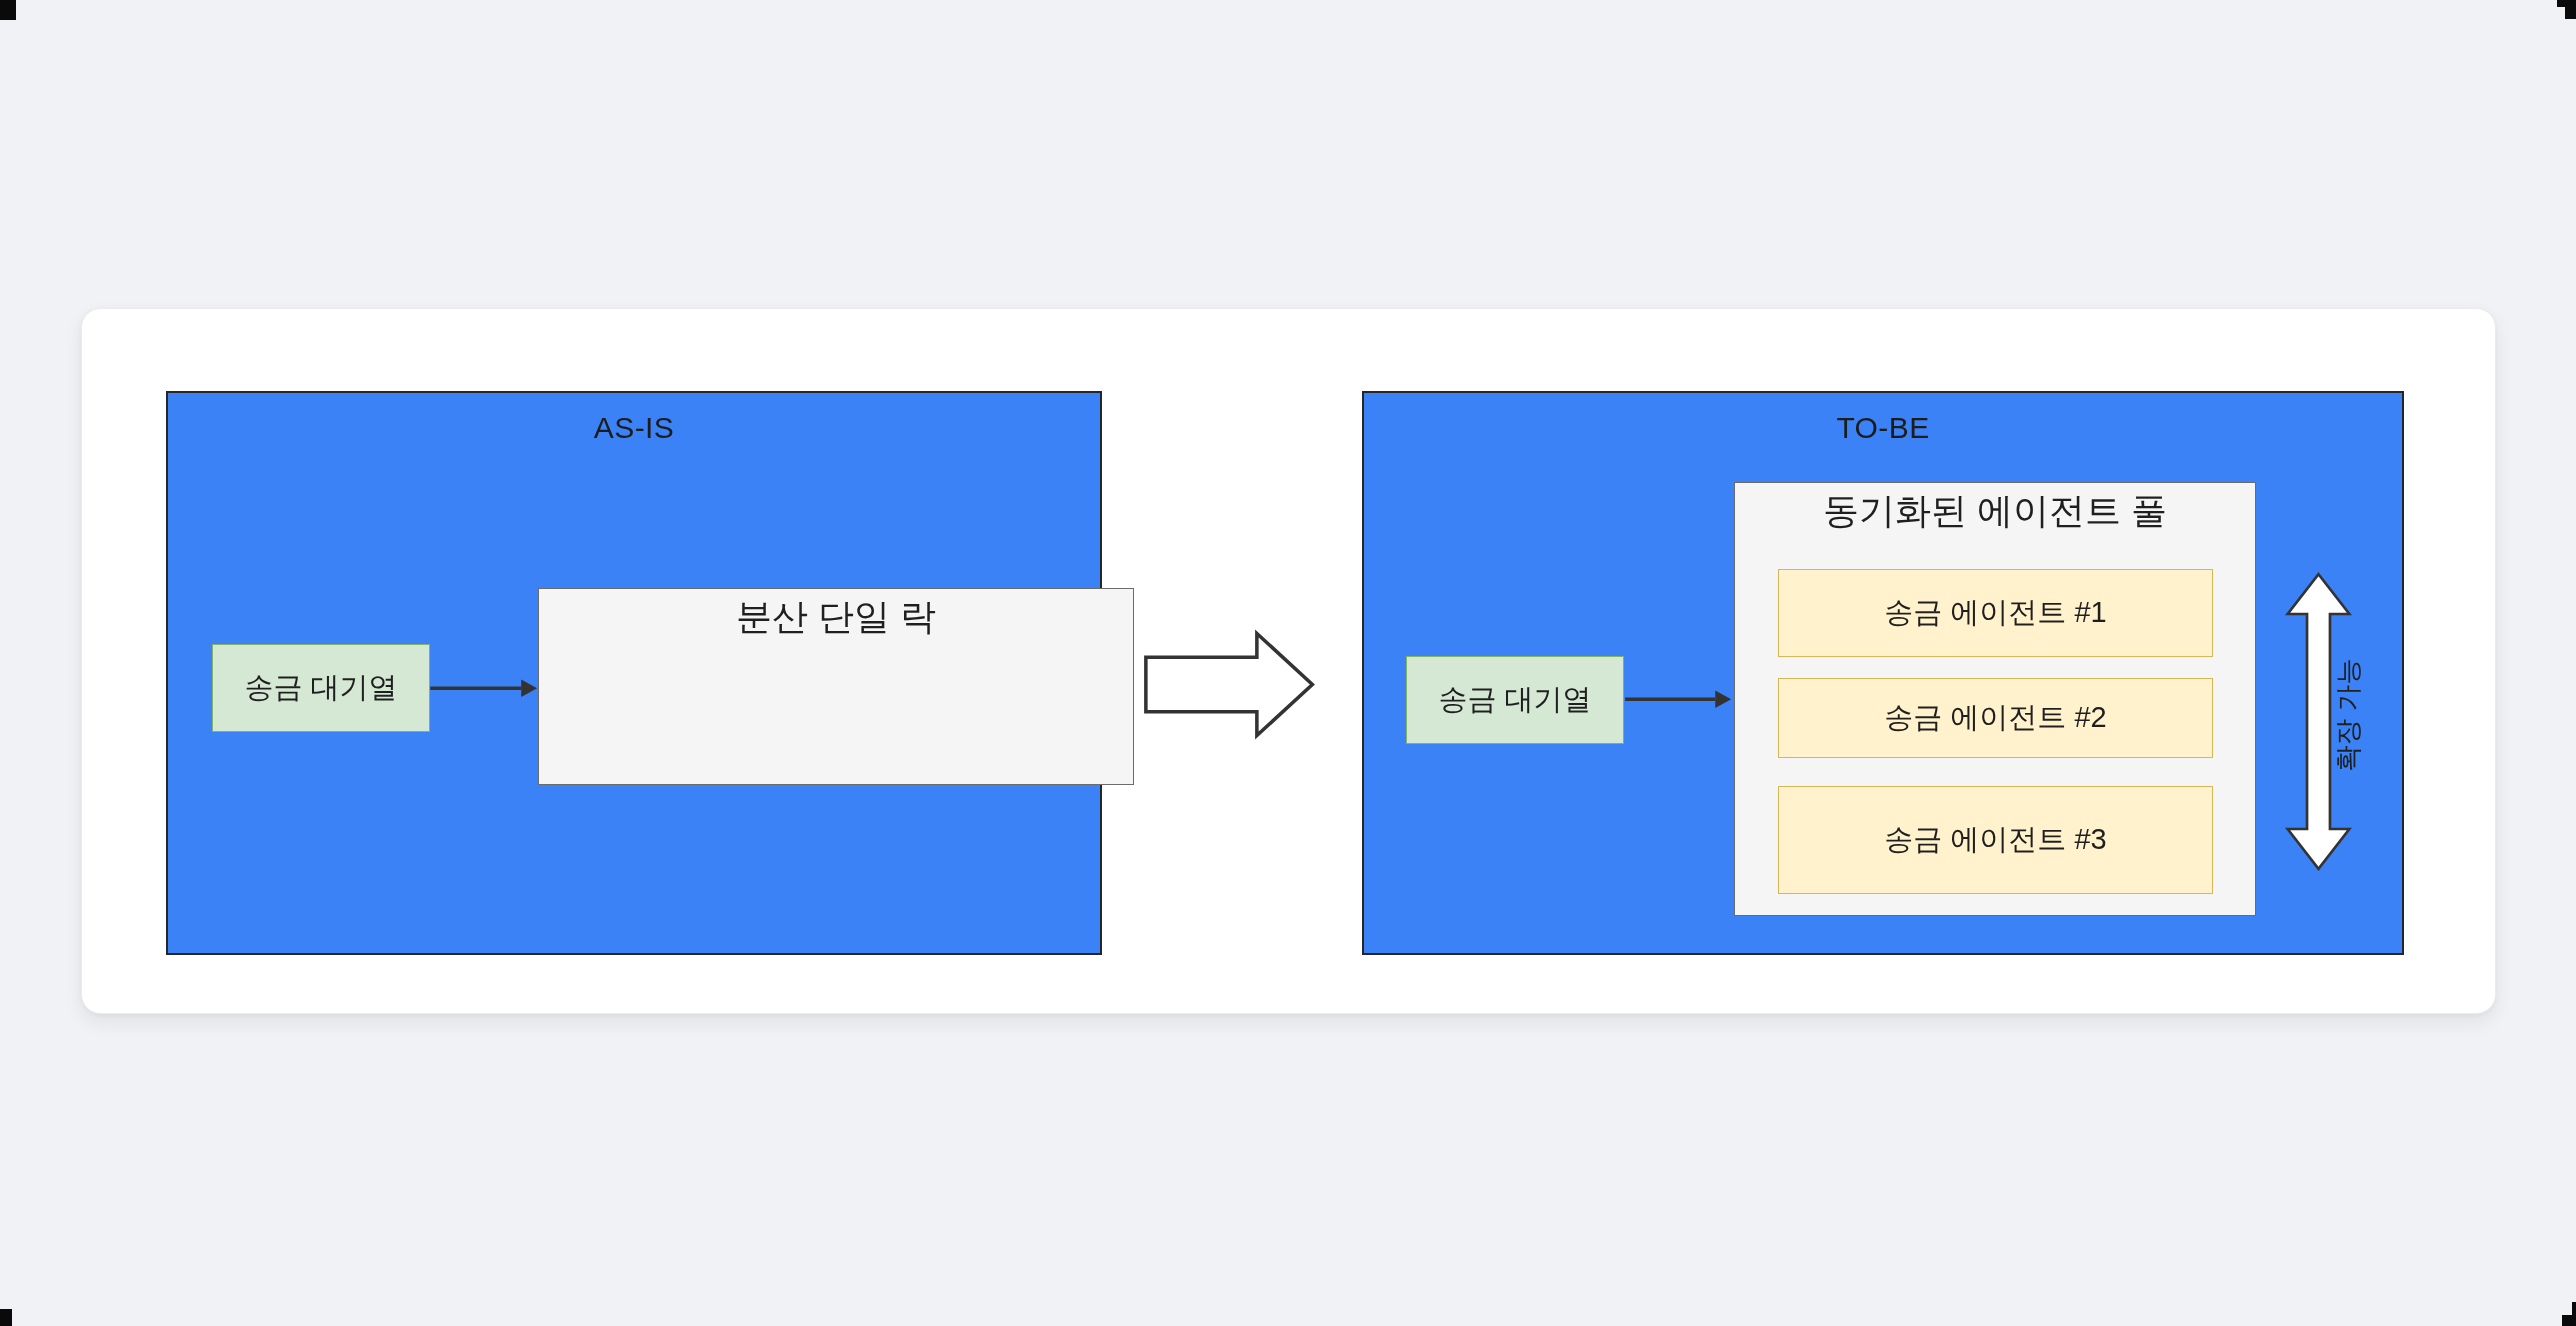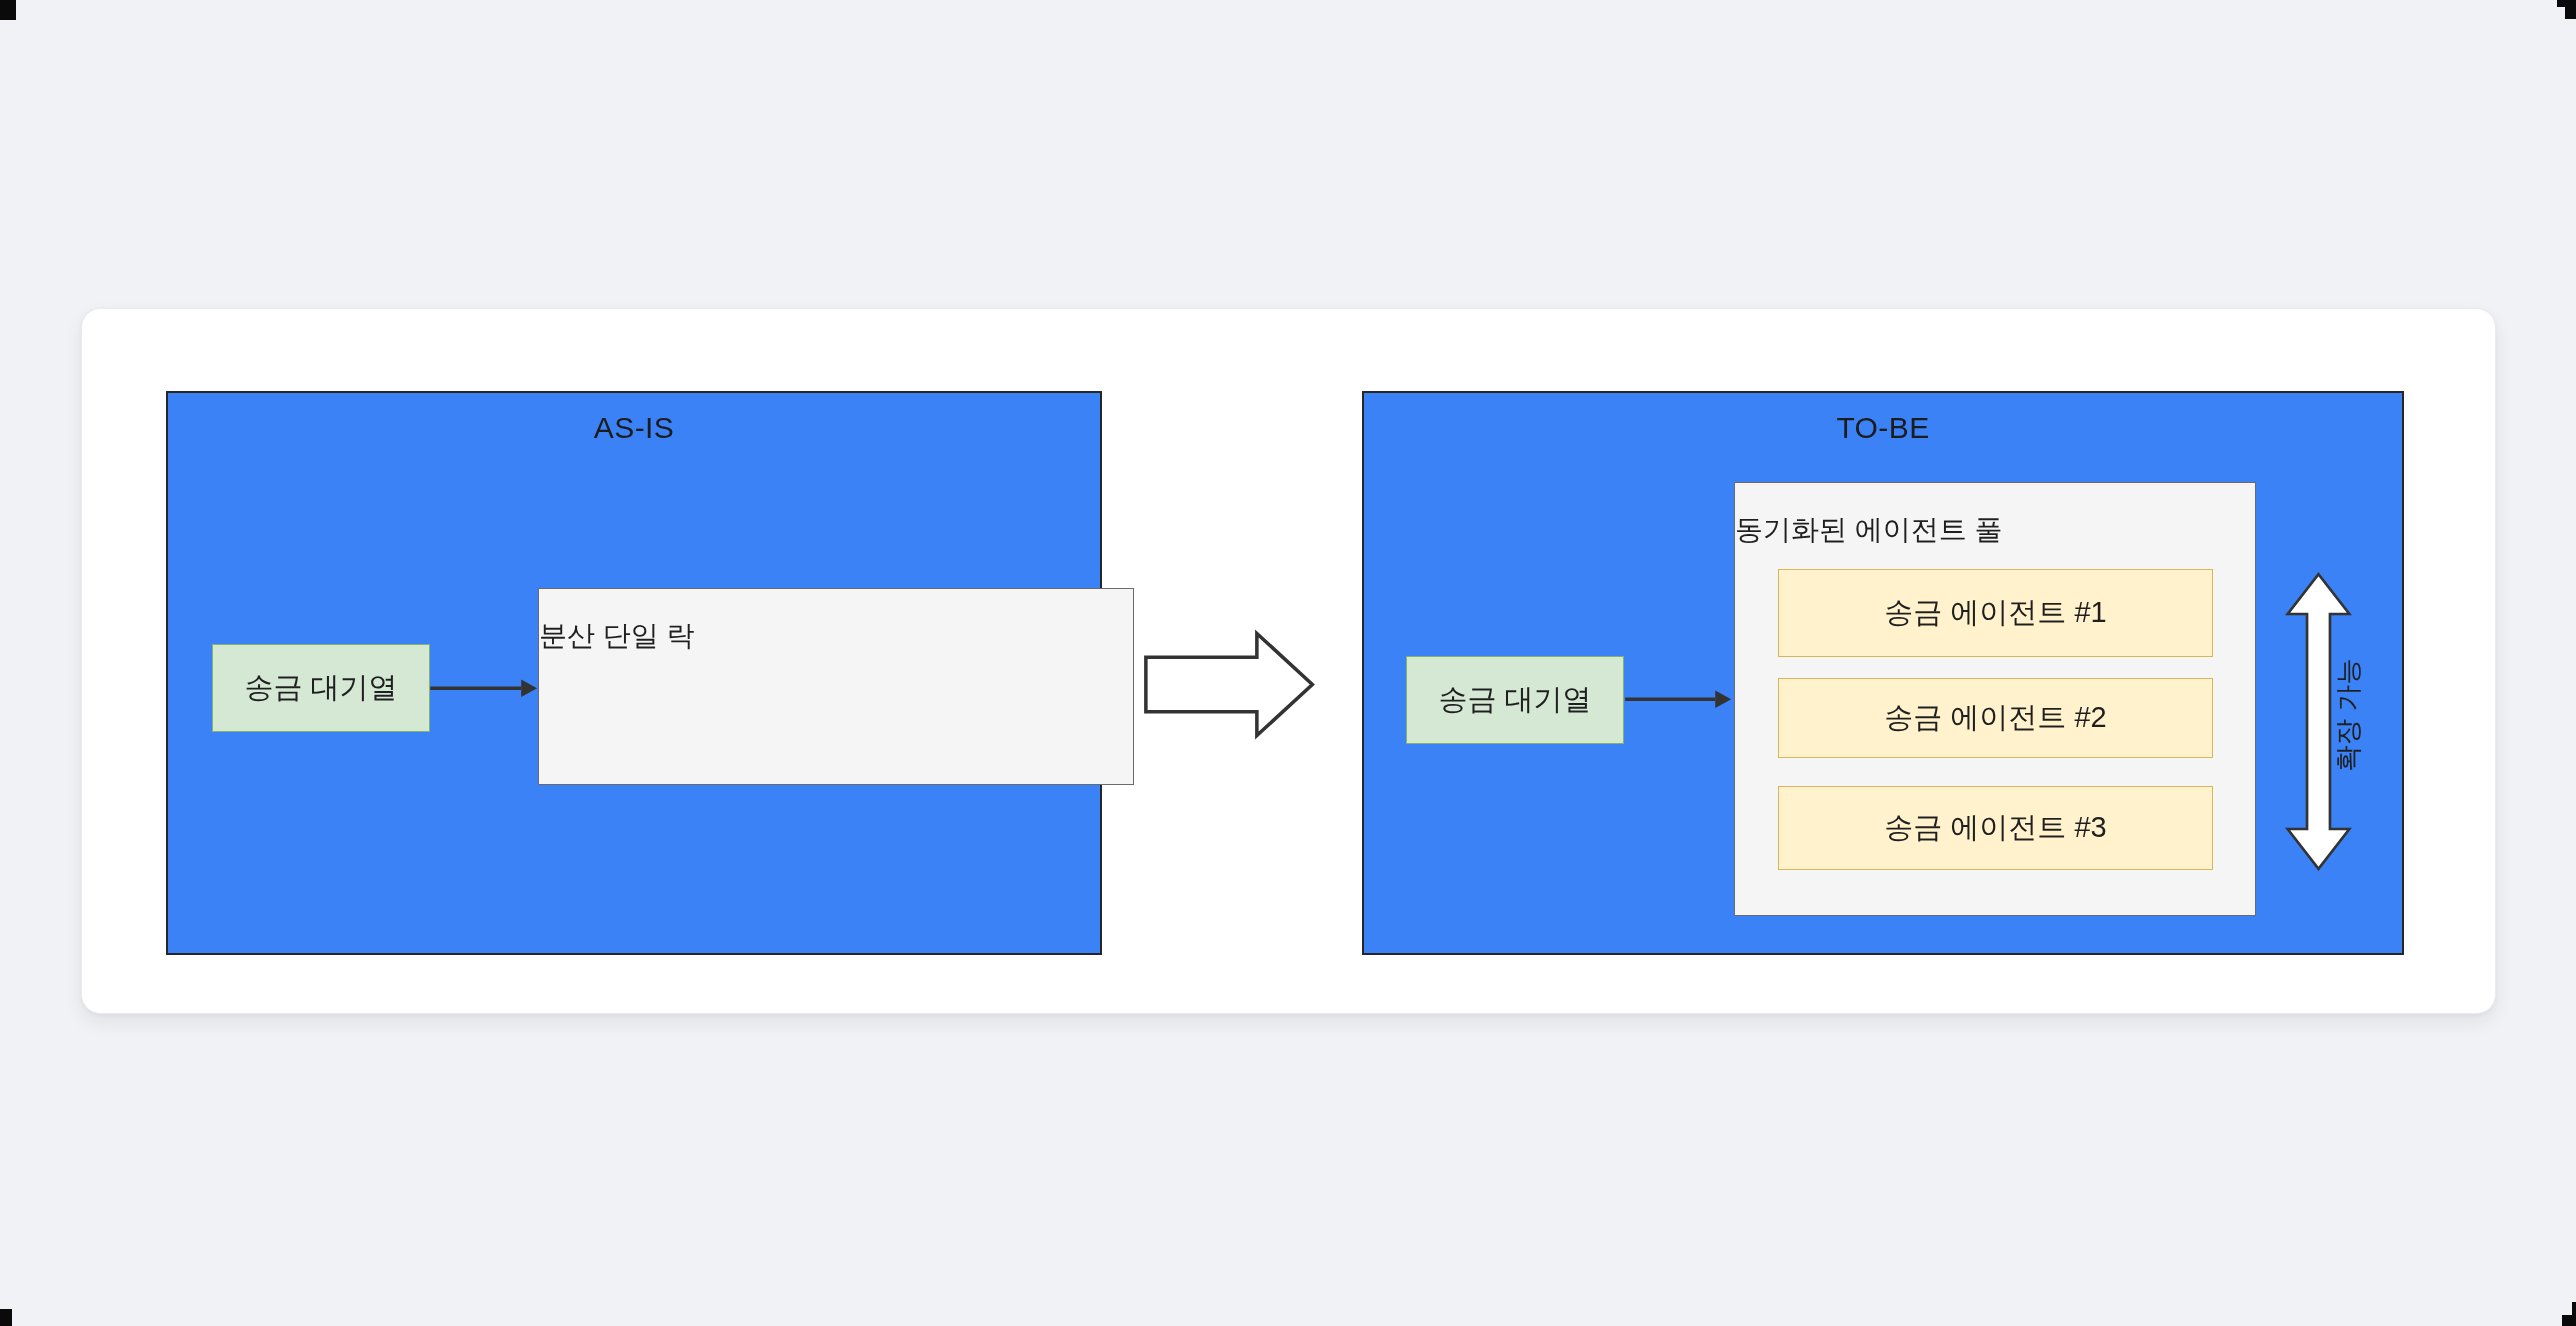--- a/index.html
+++ b/index.html
@@ -45,22 +45,22 @@
     font-size:29px;color:#1f1f1f;text-align:center;
   }
   .node.green{background:var(--green-fill);border:1.8px solid var(--green-border);}
   .node.yellow{background:var(--yellow-fill);border:1.8px solid var(--yellow-border);}
 
   .container-box{
     position:absolute;background:var(--gray-fill);
     border:1.8px solid var(--gray-border);
   }
   .container-title{
-    position:absolute;left:0;right:0;top:28px;
-    font-size:28px;color:#1f1f1f;
+    position:absolute;left:0;right:0;top:4px;text-align:center;
+    font-size:36px;color:#1f1f1f;
   }
 
   
   .connector{position:absolute;}
   svg{display:block;}
 
   
   .scale-label{
     position:absolute;left:922px;top:307px;width:124px;height:30px;
     line-height:30px;text-align:center;font-size:26.5px;color:#1f1f1f;
@@ -124,21 +124,21 @@
 
     <div class="container-box" style="left:370px;top:89px;width:522px;height:434px;">
       <div class="container-title">동기화된 에이전트 풀</div>
 
       <div class="node yellow" style="left:43px;top:86px;width:435px;height:88px;">
         <span>송금 에이전트 #1</span>
       </div>
       <div class="node yellow" style="left:43px;top:195px;width:435px;height:80px;">
         <span>송금 에이전트 #2</span>
       </div>
-      <div class="node yellow" style="left:43px;top:303px;width:435px;height:84px;">
+      <div class="node yellow" style="left:43px;top:303px;width:435px;height:108px;">
         <span>송금 에이전트 #3</span>
       </div>
     </div>
 
     <div class="connector" style="left:921px;top:178px;width:67px;height:301px;">
       <svg width="67" height="301" viewBox="0 0 76 340">
         <polygon points="38,3 73,48 51,48 51,292 73,292 38,337 3,292 25,292 25,48 3,48" fill="#ffffff" stroke="#333333" stroke-width="3" stroke-linejoin="miter"></polygon>
       </svg>
     </div>
     <div class="scale-label">확장 가능</div>

